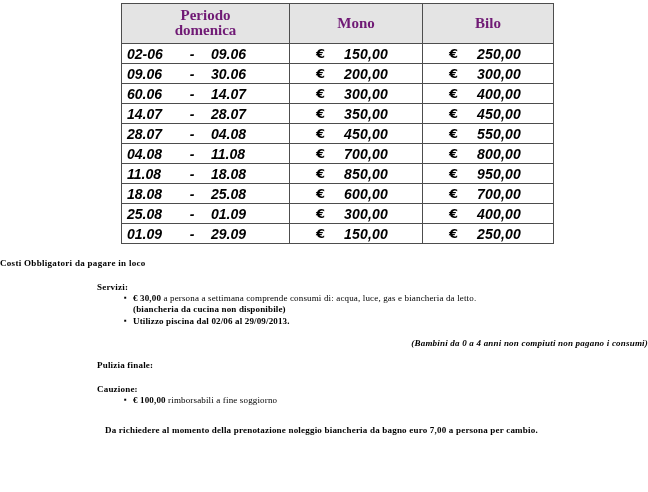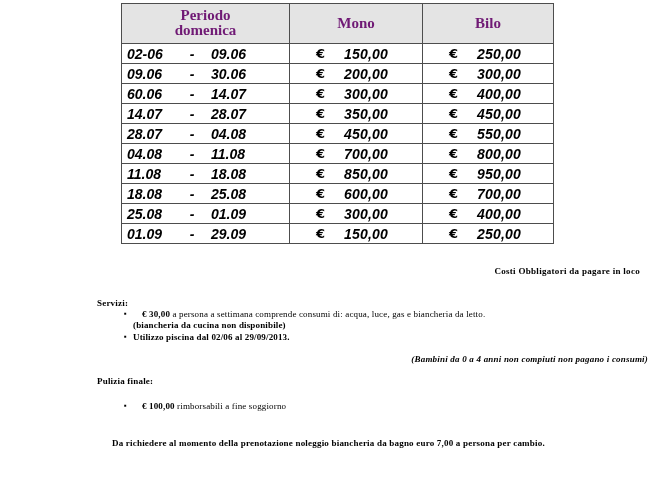--- a/index.html
+++ b/index.html
@@ -91,26 +91,26 @@
   }
 
   
   .doc-body {
     position: absolute;
     left: 0;
     top: 252px;
     width: 648px;
   }
   .center-title {
-    text-align: right;
+    text-align: left;
     font-family: "Liberation Serif", serif;
     font-weight: bold;
     font-size: 9px;
     letter-spacing: 0.3px;
-    margin: 8px;
+    margin: 0;
     padding: 6px 0 0 0;
   }
   .section {
     margin: 0;
     padding: 0 0 0 97px;
   }
   .section-head {
     font-family: "Liberation Serif", serif;
     font-weight: bold;
     font-size: 9px;
@@ -132,40 +132,40 @@
     margin: 0 0 1px 0;
   }
   ul.bullets > li::before {
     content: "\25AA";
     position: absolute;
     left: 0;
     top: -1px;
     font-size: 8px;
     line-height: 11px;
   }
-  .bold-lead { font-weight: bold; margin-left: 9px; }
+  .bold-lead { font-weight: bold; }
   .sub-line { display: block; font-weight: bold; }
 
   .italic-center {
     text-align: right;
     font-family: "Liberation Serif", serif;
     font-weight: bold;
     font-style: italic;
     font-size: 9px;
     letter-spacing: 0.2px;
     margin: 0;
     padding: 10px 0 0 0;
   }
   .para {
     font-family: "Liberation Serif", serif;
     font-weight: bold;
     font-size: 9px;
     line-height: 11px;
     letter-spacing: 0.2px;
-    margin: 15px;
+    margin: 8px;
     padding: 0 32px 0 97px;
   }
   .spacer-14 { height: 14px; }
   .spacer-10 { height: 10px; }
   .spacer-12 { height: 12px; }
 </style>
 </head>
 <body>
 
 <div class="price-table-wrap">
@@ -421,20 +421,21 @@
 
   <div class="spacer-12"></div>
 
   <div class="section">
     <div class="section-head">Pulizia finale:</div>
   </div>
 
   <div class="spacer-14"></div>
 
   <div class="section">
+    <div class="section-head">Cauzione:</div>
     <ul class="bullets">
       <li>
         <span class="bold-lead">€  100,00</span><span> rimborsabili a fine soggiorno</span>
       </li>
     </ul>
   </div>
 
   <div class="spacer-10"></div>
 
   <p class="para">Da richiedere al momento della prenotazione noleggio biancheria da bagno euro 7,00 a persona per cambio.</p>

